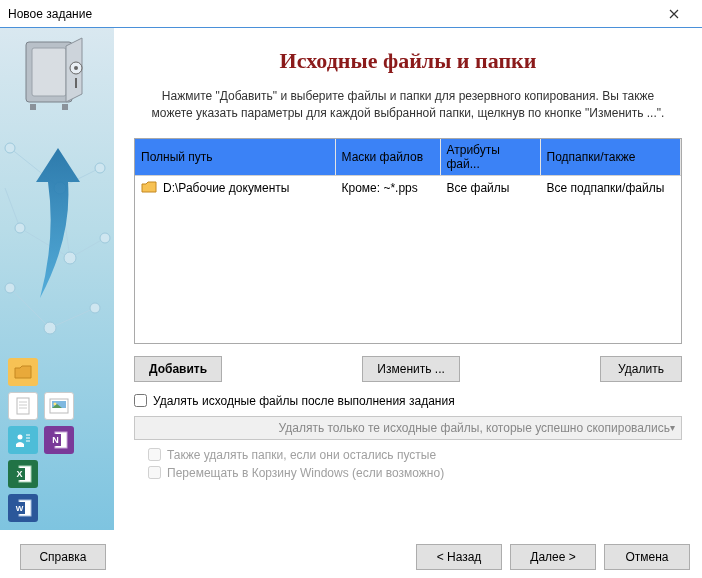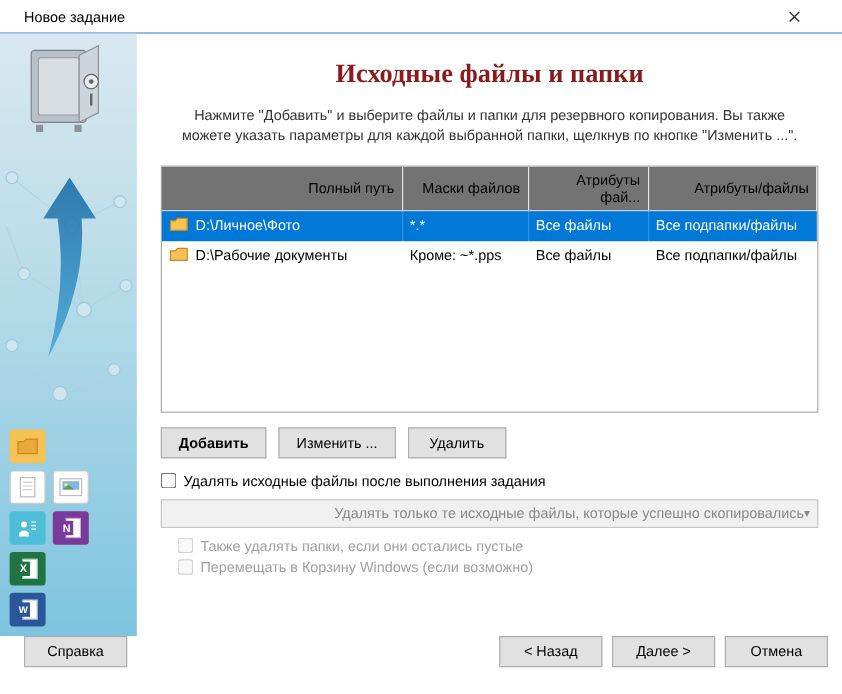--- a/index.html
+++ b/index.html
@@ -1,17 +1,17 @@
 <!DOCTYPE html>
 <html><head>
 <meta charset="utf-8">
 <style>
 * { box-sizing: border-box; margin: 0; padding: 0; }
 body { font-family: "Segoe UI", Tahoma, sans-serif; font-size: 12px; background: #fff; width: 702px; height: 578px; overflow: hidden; }
-.titlebar { height: 28px; border-bottom: 1px solid #4a90d9; display: flex; align-items: center; padding: 0 20px; background: #fff; }
+.titlebar { height: 28px; border-bottom: 1px solid #4a90d9; display: flex; align-items: center; padding: 0 8px; background: #fff; }
 .titlebar-text { flex: 1; font-size: 12px; color: #000; }
 .close-btn { width: 40px; height: 26px; display: flex; align-items: center; justify-content: center; cursor: pointer; font-size: 14px; color: #333; }
 .window-body { display: flex; height: 502px; }
 .sidebar { width: 114px; background: linear-gradient(180deg, #d9e8f0 0%, #b8dce8 40%, #7ec4e0 100%); position: relative; overflow: hidden; }
 .sidebar svg.bg-network { position: absolute; top: 0; left: 0; width: 100%; height: 100%; }
 .safe-icon { position: absolute; top: 8px; left: 24px; width: 64px; height: 80px; }
 .arrow-up { position: absolute; top: 120px; left: 30px; width: 55px; height: 150px; }
 .side-icons { position: absolute; bottom: 8px; left: 8px; display: flex; flex-direction: column; gap: 6px; }
 .side-icons .row { display: flex; gap: 6px; }
 .side-icon-box { width: 30px; height: 28px; border-radius: 3px; display: flex; align-items: center; justify-content: center; }
@@ -20,36 +20,36 @@
 .ic-pic { background: #fff; border: 1px solid #ccc; }
 .ic-contact { background: #4dbdd8; }
 .ic-onenote { background: #7a3a99; }
 .ic-excel { background: #217346; }
 .ic-word { background: #2b579a; }
 .content { flex: 1; padding: 20px 20px 10px 20px; display: flex; flex-direction: column; }
 .page-title { font-family: "Times New Roman", serif; font-size: 22px; color: #8b1a1a; text-align: center; margin-bottom: 14px; }
 .instruction { font-size: 12px; color: #333; text-align: center; line-height: 1.4; margin-bottom: 16px; padding: 0 6px; }
 .table-wrap { border: 1px solid #a9a9a9; height: 206px; overflow: auto; background: #fff; }
 table { width: 100%; border-collapse: collapse; font-size: 12px; }
-thead th { background: #737373; border-bottom: 1px solid #d0d0d0; border-right: 1px solid #e4e4e4; text-align: right; font-weight: normal; padding: 4px 6px; color: #000; }
+thead th { background: #3b82f6; border-bottom: 1px solid #d0d0d0; border-right: 1px solid #e4e4e4; text-align: left; font-weight: normal; padding: 4px 6px; color: #000; }
 tbody td { padding: 4px 6px; border-right: 1px solid transparent; }
 tbody tr.selected { background: #0078d7; color: #fff; }
 tbody tr.selected td { border-right-color: rgba(255,255,255,0.2); }
 .folder-cell { display: flex; align-items: center; gap: 6px; }
 .folder-mini { width: 16px; height: 14px; }
-.btn-row { display: flex; gap: 10px; margin: 12px 0 12px 0; }
+.btn-row { display: flex; gap: 10px; margin: 12px 0 12px 0; justify-content: space-between; }
 .btn { border: 1px solid #adadad; background: #e1e1e1; padding: 5px 14px; font-size: 12px; cursor: pointer; min-width: 82px; font-family: inherit; }
 .btn.bold { font-weight: bold; }
 .chk-row { display: flex; align-items: flex-start; gap: 6px; margin-bottom: 8px; }
 .chk-row input[type=checkbox] { width: 13px; height: 13px; }
 .dropdown { width: 100%; background: #f0f0f0; border: 1px solid #c7c7c7; padding: 4px 6px; font-size: 12px; color: #888; display: flex; justify-content: flex-end; align-items: center; margin-bottom: 8px; }
 .dropdown .chev { color: #888; font-size: 10px; }
 .sub-chk { margin-left: 14px; display: flex; align-items: flex-start; gap: 6px; font-size: 12px; color: #a0a0a0; margin-bottom: 4px; }
 .sub-chk input { width: 13px; height: 13px; }
-.footer { height: 48px; border-top: 0; display: flex; align-items: flex-start; padding: 0 12px 8px 12px; }
+.footer { height: 48px; border-top: 0; display: flex; align-items: flex-end; padding: 0 12px 8px 12px; }
 .footer .spacer { flex: 1; }
 .footer .btn { min-width: 86px; margin-left: 8px; }
 </style>
 </head>
 <body>
 
 <div class="titlebar">
   <div class="titlebar-text">Новое задание</div>
   <div class="close-btn">
     <svg width="10" height="10" viewBox="0 0 10 10">
@@ -172,37 +172,24 @@
     <h1 class="page-title">Исходные файлы и папки</h1>
     <p class="instruction">Нажмите "Добавить" и выберите файлы и папки для резервного копирования. Вы также можете указать параметры для каждой выбранной папки, щелкнув по кнопке "Изменить ...".</p>
 
     <div class="table-wrap">
       <table>
         <thead>
           <tr>
             <th style="width:200px">Полный путь</th>
             <th style="width:105px">Маски файлов</th>
             <th style="width:100px">Атрибуты фай...</th>
-            <th>Атрибуты/файлы</th>
+            <th>Подпапки/также</th>
           </tr>
         </thead>
         <tbody id="tbody">
-            <tr class="selected">
-              <td>
-                <div class="folder-cell">
-                  <span><svg class="folder-mini" viewBox="0 0 16 14">
-                      <path d="M1 4 L5 4 L7 2 L15 2 L15 12 L1 12 Z" fill="#f7c254" stroke="#c48820"></path>
-                    </svg></span>
-                  <span>D:\Личное\Фото</span>
-                </div>
-              </td>
-              <td>*.*</td>
-              <td>Все файлы</td>
-              <td>Все подпапки/файлы</td>
-            </tr>
             <tr>
               <td>
                 <div class="folder-cell">
                   <span><svg class="folder-mini" viewBox="0 0 16 14">
                       <path d="M1 4 L5 4 L7 2 L15 2 L15 12 L1 12 Z" fill="#f7c254" stroke="#c48820"></path>
                     </svg></span>
                   <span>D:\Рабочие документы</span>
                 </div>
               </td>
               <td>Кроме: ~*.pps</td>

